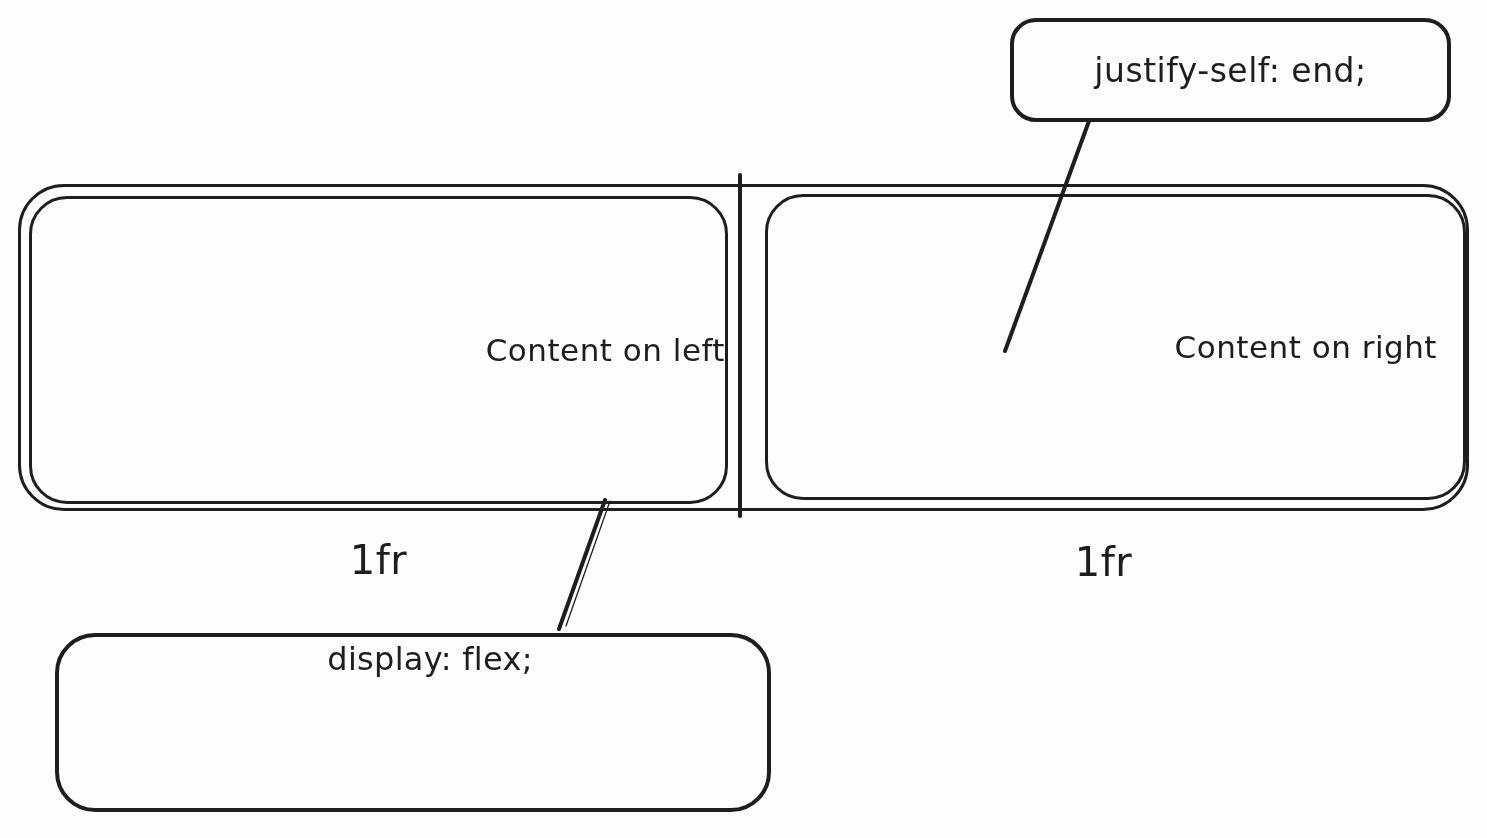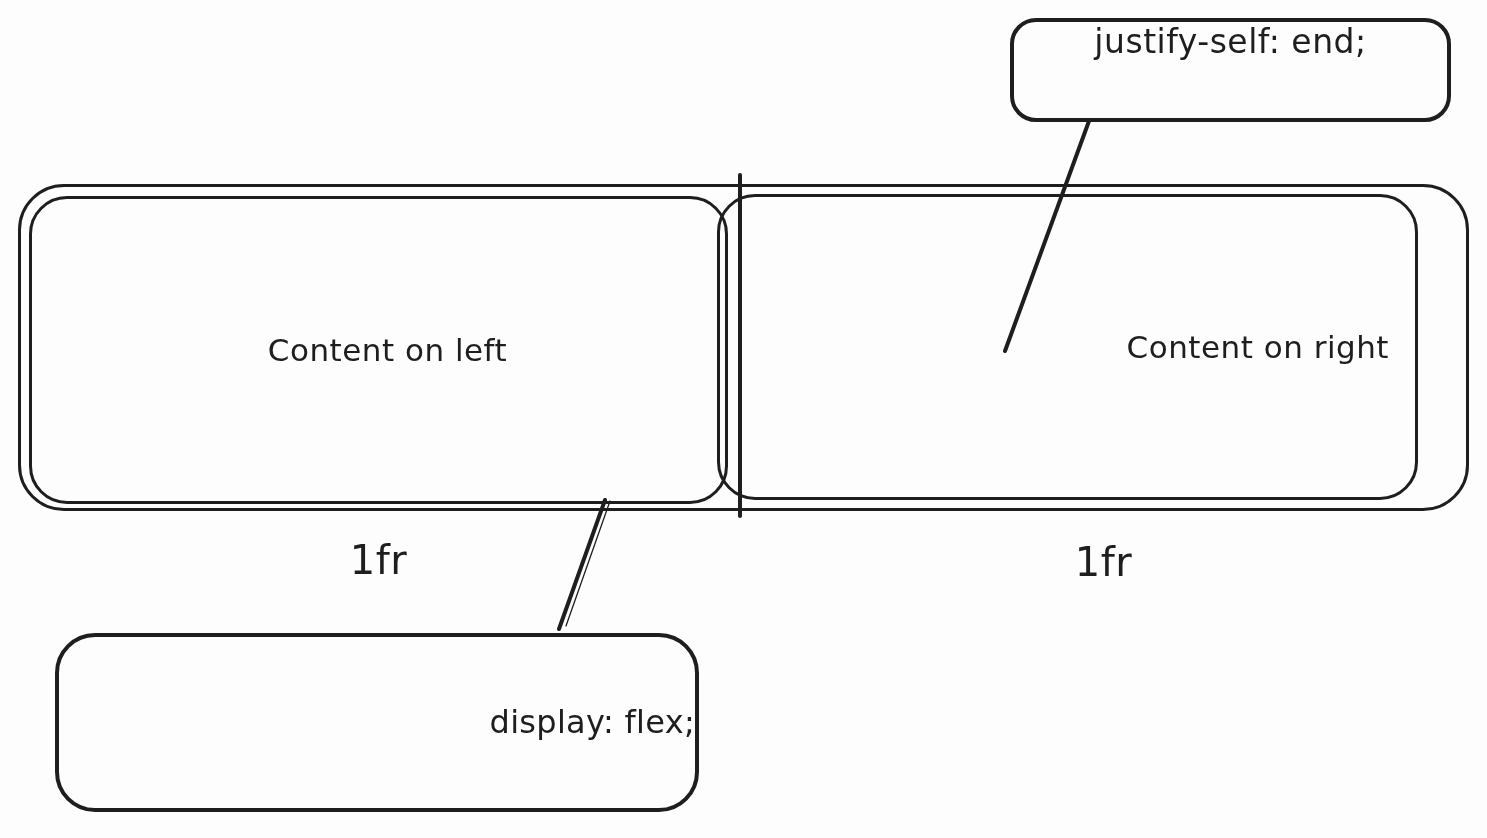--- a/index.html
+++ b/index.html
@@ -26,26 +26,26 @@
     border-radius: 46px;
     border-width: 3px;
   }
   
   .left-box {
     left: 29px; top: 196px;
     width: 699px; height: 308px;
     border-radius: 38px;
     display: flex;
     align-items: center;
-    justify-content: center;
+    justify-content: flex-end;
     padding-left: 18px;
   }
   
   .right-box {
-    left: 717px; top: 194px;
+    left: 765px; top: 194px;
     width: 701px; height: 306px;
     border-radius: 38px;
     display: flex;
     align-items: center;
     justify-content: flex-end;
     padding-right: 26px;
   }
   .box-label {
     font-size: 31px;
     letter-spacing: 0.5px;
@@ -59,36 +59,37 @@
     letter-spacing: 0.5px;
   }
   .track-label.left  { left: 29px;  top: 537px; width: 699px; }
   .track-label.right { left: 753px; top: 539px; width: 701px; }
   
   .callout {
     position: absolute;
     border: 4px solid #1e1e1e;
     background: #fdfdfd;
     display: flex;
+    align-items: center;
   }
   .callout-top {
     left: 1010px; top: 18px;
     width: 441px; height: 104px;
     border-radius: 26px;
     justify-content: center;
     font-size: 33px;
     letter-spacing: 0.5px;
   }
   .callout-bottom {
     left: 55px; top: 633px;
-    width: 644px; height: 179px;
+    width: 716px; height: 179px;
     border-radius: 40px;
     padding-left: 34px;
-    flex-direction: column;
-    align-items: flex-end;
+    flex-direction: row;
+    align-items: flex-start;
     justify-content: center;
     font-size: 32px;
     line-height: 45px;
     letter-spacing: 0.3px;
   }
   .lines-overlay {
     position: absolute;
     left: 0; top: 0;
     width: 1487px; height: 838px;
     pointer-events: none;

